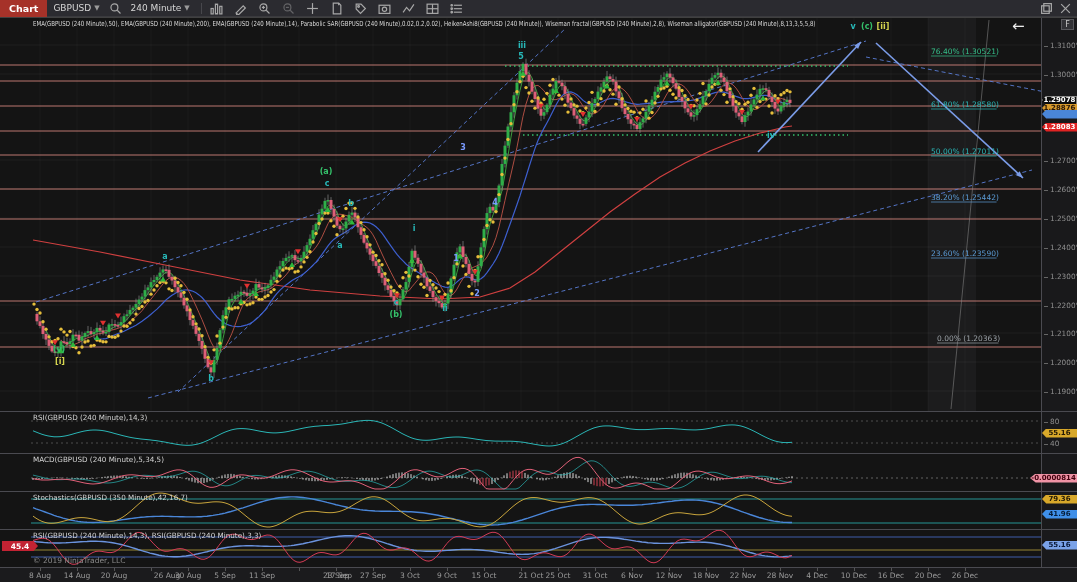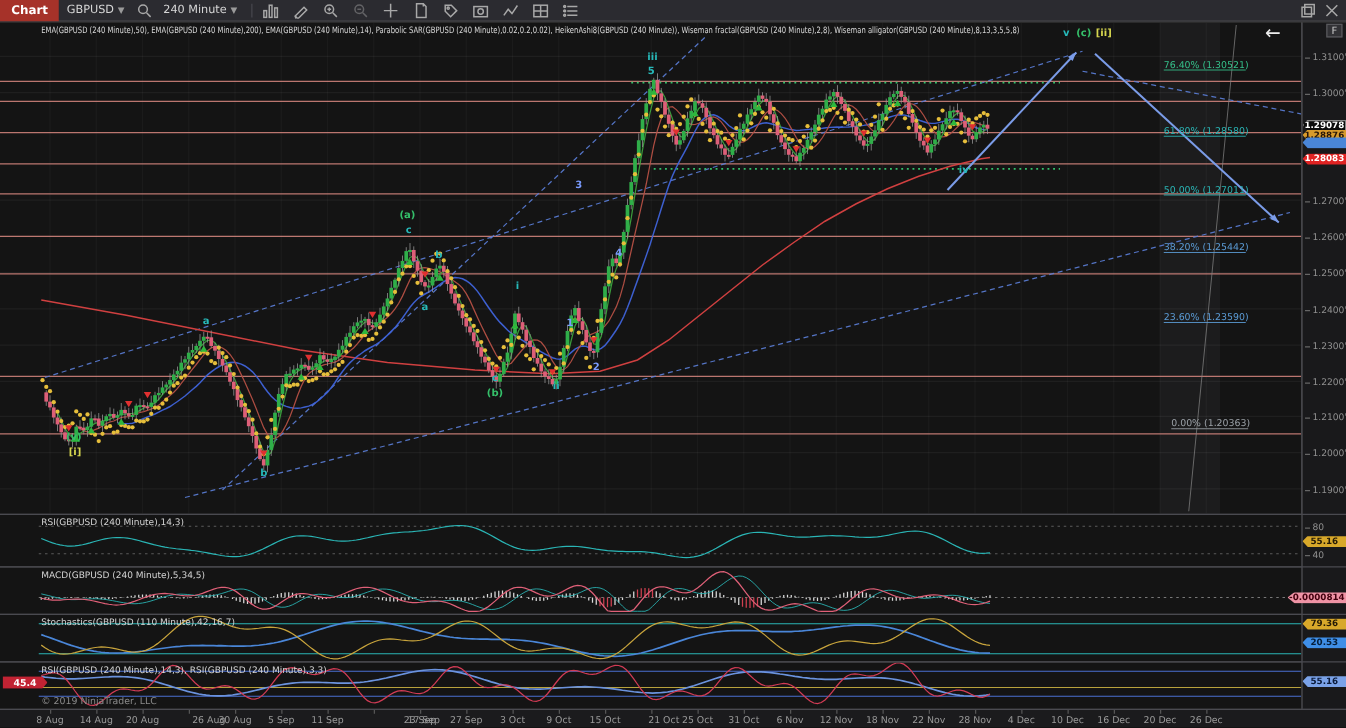--- a/index.html
+++ b/index.html
@@ -1094,21 +1094,21 @@
       <div class="axlabel" style="top: 369px;"><i></i>1.1900'0</div>
       <div class="marker" style="left: 0px; width: 35px; top: 77.5px; background: rgb(12, 12, 12); color: rgb(255, 255, 255); border: 1px solid rgb(136, 136, 136);">1.29078</div>
       <div class="marker" style="left: 0px; width: 35px; top: 85.5px; background: rgb(216, 155, 45); color: rgb(39, 22, 8);">1.28876</div>
       <div class="marker" style="left: 0px; width: 35px; top: 91.5px; background: rgb(74, 134, 216); color: rgb(255, 255, 255);"></div>
       <div class="marker" style="left: 0px; width: 35px; top: 104.5px; background: rgb(224, 35, 35); color: rgb(255, 255, 255);">1.28083</div>
       <div class="axlabel" style="top: 399px;"><i></i>80</div>
       <div class="axlabel" style="top: 421px;"><i></i>40</div>
       <div class="marker" style="left: 0px; width: 35px; top: 410.5px; background: rgb(216, 168, 42); color: rgb(36, 26, 5); z-index: 4;">55.16</div>
       <div class="marker" style="left: -12px; width: 47px; top: 455.5px; background: rgb(239, 147, 165); color: rgb(66, 0, 14); z-index: 4;">-0.0000814</div>
       <div class="marker" style="left: 0px; width: 35px; top: 476.5px; background: rgb(216, 168, 42); color: rgb(36, 26, 5); z-index: 4;">79.36</div>
-      <div class="marker" style="left: 0px; width: 35px; top: 491.5px; background: rgb(63, 143, 232); color: rgb(6, 32, 61); z-index: 4;">20.53</div>
+      <div class="marker" style="left: 0px; width: 35px; top: 491.5px; background: rgb(63, 143, 232); color: rgb(6, 32, 61); z-index: 4;">41.96</div>
       <div class="marker" style="left: 0px; width: 35px; top: 522.5px; background: rgb(122, 162, 232); color: rgb(10, 26, 58); z-index: 4;">55.16</div>
     </div>
   <div id="vsep"></div>
 
   <div class="panel" id="panel-0" style="top: 412px; height: 41px;">
       <svg width="1041" height="41" viewBox="0 412 1041 41">
         <line x1="31" y1="421" x2="1041" y2="421" stroke="#666" stroke-width="0.7" stroke-dasharray="2 3"></line>
         <line x1="31" y1="443" x2="1041" y2="443" stroke="#666" stroke-width="0.7" stroke-dasharray="2 3"></line>
         <polyline points="33,430.8 36,432.0 39,433.2 42,434.3 45,435.2 48,435.9 51,436.4 54,436.8 57,436.8 60,436.7 63,436.3 66,435.8 69,435.1 72,434.3 75,433.4 78,432.6 81,431.8 84,431.1 87,430.6 90,430.2 93,430.0 96,430.0 99,430.2 102,430.5 105,431.0 108,431.7 111,432.4 114,433.3 117,434.1 120,434.9 123,435.7 126,436.4 129,437.1 132,437.7 135,438.2 138,438.6 141,439.0 144,439.3 147,439.6 150,439.9 153,440.3 156,440.6 159,441.1 162,441.6 165,442.1 168,442.7 171,443.3 174,443.8 177,444.4 180,444.8 183,445.1 186,445.3 189,445.3 192,445.1 195,444.6 198,444.0 201,443.1 204,442.0 207,440.7 210,439.4 213,437.9 216,436.4 219,434.9 222,433.4 225,432.1 228,431.0 231,430.0 234,429.3 237,428.8 240,428.6 243,428.6 246,428.8 249,429.1 252,429.6 255,430.2 258,430.8 261,431.4 264,431.9 267,432.4 270,432.7 273,432.9 276,432.9 279,432.7 282,432.4 285,432.0 288,431.5 291,430.8 294,430.2 297,429.5 300,428.8 303,428.2 306,427.6 309,427.1 312,426.7 315,426.3 318,426.1 321,425.8 324,425.6 327,425.5 330,425.3 333,425.0 336,424.7 339,424.4 342,424.0 345,423.5 348,422.9 351,422.4 354,421.8 357,421.3 360,420.9 363,420.6 366,420.4 369,420.4 372,420.6 375,421.1 378,421.8 381,422.7 384,423.9 387,425.3 390,426.8 393,428.4 396,430.1 399,431.8 402,433.5 405,435.0 408,436.4 411,437.7 414,438.7 417,439.4 420,439.9 423,440.2 426,440.3 429,440.2 432,439.9 435,439.5 438,439.0 441,438.5 444,438.0 447,437.6 450,437.3 453,437.1 456,437.0 459,437.0 462,437.2 465,437.5 468,437.9 471,438.3 474,438.8 477,439.3 480,439.7 483,440.1 486,440.5 489,440.7 492,440.9 495,441.1 498,441.1 501,441.2 504,441.2 507,441.2 510,441.2 513,441.3 516,441.5 519,441.8 522,442.1 525,442.5 528,443.1 531,443.6 534,444.2 537,444.7 540,445.2 543,445.6 546,445.9 549,446.0 552,445.9 555,445.5 558,444.9 561,444.1 564,443.0 567,441.7 570,440.2 573,438.6 576,436.9 579,435.2 582,433.5 585,431.9 588,430.4 591,429.1 594,427.9 597,427.1 600,426.4 603,426.0 606,425.9 609,425.9 612,426.1 615,426.5 618,426.9 621,427.4 624,427.9 627,428.4 630,428.9 633,429.2 636,429.5 639,429.6 642,429.6 645,429.6 648,429.5 651,429.3 654,429.1 657,428.9 660,428.7 663,428.6 666,428.5 669,428.6 672,428.6 675,428.8 678,429.0 681,429.2 684,429.5 687,429.7 690,429.8 693,429.9 696,429.9 699,429.7 702,429.5 705,429.1 708,428.6 711,428.1 714,427.4 717,426.8 720,426.2 723,425.7 726,425.2 729,425.0 732,424.9 735,425.0 738,425.4 741,426.0 744,426.9 747,428.0 750,429.3 753,430.7 756,432.2 759,433.8 762,435.4 765,436.9 768,438.3 771,439.6 774,440.7 777,441.5 780,442.1 783,442.5 786,442.6 789,442.5 792,442.3" fill="none" stroke="#2ab5b5" stroke-width="1"></polyline>
       </svg>
@@ -1378,21 +1378,21 @@
       </svg>
     <div class="panel-label">MACD(GBPUSD (240 Minute),5,34,5)</div>
   </div>
   <div class="panel" id="panel-2" style="top: 492px; height: 37px;">
       <svg width="1041" height="37" viewBox="0 492 1041 37">
         <line x1="31" y1="499" x2="1041" y2="499" stroke="#2ab5b5" stroke-width="0.8"></line>
         <line x1="31" y1="523" x2="1041" y2="523" stroke="#2ab5b5" stroke-width="0.8"></line>
         <polyline points="33,507.7 36,508.8 39,509.8 42,510.9 45,512.0 48,513.1 51,514.2 54,515.3 57,516.3 60,517.2 63,518.1 66,518.9 69,519.7 72,520.3 75,520.9 78,521.4 81,521.8 84,522.1 87,522.3 90,522.4 93,522.5 96,522.4 99,522.3 102,522.1 105,521.9 108,521.6 111,521.2 114,520.9 117,520.5 120,520.0 123,519.6 126,519.2 129,518.8 132,518.4 135,518.0 138,517.6 141,517.3 144,517.1 147,516.8 150,516.6 153,516.5 156,516.4 159,516.4 162,516.3 165,516.4 168,516.4 171,516.5 174,516.6 177,516.6 180,516.7 183,516.8 186,516.9 189,516.9 192,516.9 195,516.9 198,516.8 201,516.7 204,516.4 207,516.2 210,515.8 213,515.4 216,514.9 219,514.4 222,513.8 225,513.1 228,512.3 231,511.5 234,510.6 237,509.7 240,508.7 243,507.8 246,506.8 249,505.8 252,504.8 255,503.8 258,502.9 261,502.0 264,501.1 267,500.3 270,499.6 273,498.9 276,498.3 279,497.8 282,497.5 285,497.2 288,497.0 291,496.9 294,496.9 297,497.0 300,497.2 303,497.5 306,497.9 309,498.4 312,498.9 315,499.5 318,500.2 321,500.9 324,501.6 327,502.4 330,503.1 333,503.9 336,504.7 339,505.4 342,506.1 345,506.8 348,507.5 351,508.1 354,508.6 357,509.1 360,509.6 363,510.0 366,510.3 369,510.6 372,510.8 375,511.0 378,511.1 381,511.2 384,511.3 387,511.3 390,511.3 393,511.4 396,511.4 399,511.4 402,511.5 405,511.5 408,511.7 411,511.8 414,512.0 417,512.2 420,512.5 423,512.8 426,513.2 429,513.7 432,514.2 435,514.7 438,515.3 441,516.0 444,516.7 447,517.4 450,518.1 453,518.8 456,519.6 459,520.3 462,521.0 465,521.7 468,522.3 471,522.9 474,523.4 477,523.9 480,524.3 483,524.6 486,524.8 489,524.9 492,525.0 495,524.9 498,524.7 501,524.4 504,524.0 507,523.6 510,523.0 513,522.4 516,521.6 519,520.8 522,520.0 525,519.0 528,518.1 531,517.1 534,516.1 537,515.1 540,514.1 543,513.1 546,512.1 549,511.1 552,510.2 555,509.4 558,508.6 561,507.8 564,507.2 567,506.6 570,506.1 573,505.6 576,505.3 579,505.0 582,504.7 585,504.6 588,504.5 591,504.4 594,504.4 597,504.5 600,504.5 603,504.6 606,504.8 609,504.9 612,505.0 615,505.1 618,505.2 621,505.2 624,505.3 627,505.3 630,505.2 633,505.2 636,505.0 639,504.9 642,504.7 645,504.4 648,504.1 651,503.8 654,503.4 657,503.1 660,502.7 663,502.3 666,501.9 669,501.5 672,501.2 675,500.8 678,500.6 681,500.3 684,500.1 687,500.0 690,500.0 693,500.0 696,500.1 699,500.3 702,500.6 705,501.0 708,501.5 711,502.0 714,502.7 717,503.4 720,504.2 723,505.1 726,506.0 729,507.0 732,508.0 735,509.1 738,510.2 741,511.3 744,512.4 747,513.4 750,514.5 753,515.5 756,516.5 759,517.5 762,518.3 765,519.1 768,519.9 771,520.5 774,521.1 777,521.5 780,521.9 783,522.2 786,522.4 789,522.5 792,522.5" fill="none" stroke="#4a86d8" stroke-width="1.4"></polyline>
         <polyline points="33,516.1 36,518.2 39,520.0 42,521.4 45,522.4 48,523.1 51,523.3 54,523.2 57,522.8 60,522.1 63,521.3 66,520.5 69,519.6 72,518.8 75,518.2 78,517.8 81,517.6 84,517.7 87,518.0 90,518.5 93,519.1 96,519.8 99,520.5 102,521.1 105,521.5 108,521.7 111,521.5 114,521.0 117,520.1 120,518.7 123,517.0 126,514.9 129,512.5 132,510.0 135,507.3 138,504.6 141,502.0 144,499.6 147,497.5 150,495.8 153,494.4 156,493.5 159,493.1 162,493.1 165,493.5 168,494.2 171,495.2 174,496.4 177,497.7 180,499.0 183,500.2 186,501.3 189,502.1 192,502.8 195,503.1 198,503.3 201,503.2 204,502.9 207,502.6 210,502.2 213,501.9 216,501.8 219,501.9 222,502.2 225,502.9 228,503.9 231,505.3 234,507.0 237,509.0 240,511.2 243,513.6 246,516.1 249,518.5 252,520.7 255,522.8 258,524.5 261,525.8 264,526.6 267,527.0 270,527.0 273,526.4 276,525.5 279,524.2 282,522.7 285,521.0 288,519.2 291,517.5 294,515.8 297,514.4 300,513.2 303,512.2 306,511.6 309,511.3 312,511.2 315,511.3 318,511.6 321,512.0 324,512.3 327,512.6 330,512.7 333,512.6 336,512.2 339,511.6 342,510.6 345,509.4 348,507.9 351,506.3 354,504.5 357,502.7 360,501.0 363,499.5 366,498.2 369,497.3 372,496.8 375,496.8 378,497.2 381,498.0 384,499.3 387,501.0 390,503.0 393,505.3 396,507.6 399,510.0 402,512.3 405,514.4 408,516.3 411,517.9 414,519.2 417,520.1 420,520.6 423,520.8 426,520.7 429,520.4 432,520.0 435,519.5 438,519.0 441,518.6 444,518.4 447,518.4 450,518.6 453,519.1 456,519.9 459,520.8 462,521.9 465,523.0 468,524.2 471,525.2 474,526.1 477,526.6 480,526.9 483,526.7 486,526.1 489,525.1 492,523.6 495,521.8 498,519.6 501,517.1 504,514.4 507,511.7 510,509.0 513,506.4 516,504.0 519,501.9 522,500.2 525,498.9 528,498.1 531,497.6 534,497.5 537,497.7 540,498.2 543,498.9 546,499.7 549,500.4 552,501.2 555,501.7 558,502.1 561,502.3 564,502.2 567,501.8 570,501.3 573,500.6 576,499.9 579,499.1 582,498.4 585,497.9 588,497.6 591,497.7 594,498.1 597,498.8 600,500.0 603,501.6 606,503.5 609,505.7 612,508.1 615,510.7 618,513.2 621,515.7 624,518.0 627,520.0 630,521.6 633,522.9 636,523.7 639,524.1 642,524.0 645,523.5 648,522.7 651,521.6 654,520.3 657,518.9 660,517.5 663,516.1 666,515.0 669,514.0 672,513.3 675,512.9 678,512.7 681,512.8 684,513.1 687,513.5 690,513.9 693,514.3 696,514.7 699,514.8 702,514.7 705,514.3 708,513.6 711,512.5 714,511.1 717,509.4 720,507.6 723,505.5 726,503.4 729,501.4 732,499.5 735,497.8 738,496.5 741,495.5 744,495.0 747,495.0 750,495.4 753,496.3 756,497.6 759,499.2 762,501.1 765,503.2 768,505.4 771,507.5 774,509.6 777,511.4 780,513.0 783,514.3 786,515.3 789,515.9 792,516.3" fill="none" stroke="#c8a43c" stroke-width="1"></polyline>
       </svg>
-    <div class="panel-label">Stochastics(GBPUSD (110 Minute),42,16,7)</div>
+    <div class="panel-label">Stochastics(GBPUSD (350 Minute),42,16,7)</div>
   </div>
   <div class="panel" id="panel-3" style="top: 530px; height: 37px;">
       <svg width="1041" height="37" viewBox="0 530 1041 37">
         <line x1="31" y1="537" x2="1041" y2="537" stroke="#4a6fd0" stroke-width="0.8"></line>
         <line x1="31" y1="557" x2="1041" y2="557" stroke="#4a6fd0" stroke-width="0.8"></line>
         <line x1="31" y1="550" x2="1041" y2="550" stroke="#b8a23c" stroke-width="0.8"></line>
         <polyline points="33,541.3 36,541.7 39,542.0 42,542.3 45,542.6 48,542.8 51,542.9 54,543.0 57,543.0 60,543.0 63,542.9 66,542.8 69,542.6 72,542.4 75,542.2 78,542.0 81,541.8 84,541.6 87,541.5 90,541.3 93,541.3 96,541.3 99,541.4 102,541.5 105,541.8 108,542.1 111,542.5 114,543.0 117,543.6 120,544.3 123,545.0 126,545.8 129,546.7 132,547.6 135,548.5 138,549.5 141,550.4 144,551.3 147,552.2 150,553.1 153,553.8 156,554.5 159,555.2 162,555.7 165,556.1 168,556.4 171,556.6 174,556.7 177,556.7 180,556.6 183,556.3 186,556.0 189,555.5 192,555.0 195,554.4 198,553.8 201,553.1 204,552.4 207,551.7 210,550.9 213,550.2 216,549.6 219,548.9 222,548.3 225,547.8 228,547.3 231,546.9 234,546.5 237,546.2 240,546.0 243,545.9 246,545.8 249,545.8 252,545.8 255,545.9 258,546.0 261,546.1 264,546.2 267,546.3 270,546.4 273,546.4 276,546.4 279,546.4 282,546.3 285,546.1 288,545.9 291,545.6 294,545.2 297,544.7 300,544.2 303,543.7 306,543.0 309,542.4 312,541.7 315,541.0 318,540.3 321,539.6 324,538.9 327,538.2 330,537.6 333,537.1 336,536.6 339,536.2 342,536.0 345,535.8 348,535.7 351,535.8 354,535.9 357,536.2 360,536.6 363,537.1 366,537.7 369,538.3 372,539.1 375,539.9 378,540.8 381,541.7 384,542.6 387,543.6 390,544.5 393,545.5 396,546.3 399,547.2 402,547.9 405,548.7 408,549.3 411,549.8 414,550.3 417,550.7 420,550.9 423,551.1 426,551.2 429,551.3 432,551.3 435,551.2 438,551.0 441,550.8 444,550.6 447,550.4 450,550.2 453,550.0 456,549.8 459,549.6 462,549.5 465,549.5 468,549.4 471,549.5 474,549.6 477,549.8 480,550.0 483,550.3 486,550.6 489,550.9 492,551.3 495,551.7 498,552.2 501,552.6 504,553.0 507,553.4 510,553.7 513,554.0 516,554.2 519,554.3 522,554.4 525,554.3 528,554.2 531,553.9 534,553.6 537,553.1 540,552.6 543,551.9 546,551.2 549,550.4 552,549.5 555,548.6 558,547.6 561,546.6 564,545.6 567,544.6 570,543.6 573,542.6 576,541.7 579,540.9 582,540.1 585,539.4 588,538.8 591,538.3 594,537.9 597,537.6 600,537.4 603,537.4 606,537.4 609,537.5 612,537.7 615,538.0 618,538.3 621,538.7 624,539.2 627,539.6 630,540.1 633,540.6 636,541.1 639,541.5 642,542.0 645,542.3 648,542.7 651,542.9 654,543.2 657,543.3 660,543.4 663,543.4 666,543.4 669,543.4 672,543.2 675,543.1 678,542.9 681,542.8 684,542.6 687,542.4 690,542.3 693,542.2 696,542.1 699,542.1 702,542.2 705,542.3 708,542.5 711,542.8 714,543.2 717,543.7 720,544.2 723,544.9 726,545.6 729,546.3 732,547.2 735,548.0 738,548.9 741,549.8 744,550.7 747,551.6 750,552.5 753,553.3 756,554.1 759,554.8 762,555.4 765,555.9 768,556.3 771,556.6 774,556.8 777,556.9 780,556.9 783,556.7 786,556.4 789,556.1 792,555.6" fill="none" stroke="#6b93de" stroke-width="1.4"></polyline>
         <polyline points="33,540.4 36,539.6 39,538.7 42,538.2 45,538.4 48,539.6 51,541.7 54,544.8 57,548.6 60,552.8 63,556.8 66,560.3 69,562.8 72,564.2 75,564.3 78,563.3 81,561.3 84,558.9 87,556.4 90,554.1 93,552.4 96,551.4 99,551.1 102,551.4 105,552.0 108,552.5 111,552.6 114,552.0 117,550.5 120,548.2 123,545.2 126,541.8 129,538.4 132,535.5 135,533.4 138,532.4 141,532.7 144,534.2 147,536.7 150,539.8 153,543.1 156,546.2 159,548.8 162,550.5 165,551.3 168,551.2 171,550.6 174,549.7 177,548.9 180,548.6 183,548.9 186,549.9 189,551.6 192,553.7 195,556.0 198,557.9 201,559.1 204,559.3 207,558.4 210,556.3 213,553.1 216,549.3 219,545.3 222,541.4 225,538.1 228,535.7 231,534.4 234,534.1 237,534.8 240,536.0 243,537.4 246,538.6 249,539.4 252,539.6 255,539.1 258,538.1 261,536.8 264,535.7 267,535.0 270,535.2 273,536.4 276,538.6 279,541.9 282,545.9 285,550.1 288,554.3 291,557.8 294,560.5 297,562.0 300,562.3 303,561.5 306,559.9 309,557.9 312,555.8 315,554.1 318,552.9 321,552.5 324,552.7 327,553.4 330,554.2 333,554.8 336,554.9 339,554.2 342,552.5 345,549.9 348,546.7 351,543.1 354,539.5 357,536.5 360,534.3 363,533.3 366,533.5 369,534.9 372,537.2 375,540.1 378,543.2 381,546.0 384,548.2 387,549.6 390,550.1 393,550.0 396,549.3 399,548.5 402,548.0 405,547.9 408,548.6 411,550.1 414,552.2 417,554.8 420,557.3 423,559.5 426,560.8 429,561.1 432,560.2 435,558.1 438,555.0 441,551.2 444,547.2 447,543.4 450,540.2 453,537.9 456,536.6 459,536.3 462,536.7 465,537.6 468,538.6 471,539.3 474,539.5 477,539.1 480,538.0 483,536.4 486,534.7 489,533.2 492,532.3 495,532.4 498,533.5 501,535.8 504,539.1 507,543.1 510,547.4 513,551.6 516,555.1 519,557.8 522,559.3 525,559.7 528,559.1 531,557.8 534,556.1 537,554.6 540,553.4 543,552.8 546,552.9 549,553.6 552,554.7 555,555.8 558,556.5 561,556.7 564,555.9 567,554.1 570,551.3 573,547.9 576,544.1 579,540.5 582,537.3 585,535.1 588,534.1 591,534.2 594,535.5 597,537.7 600,540.4 603,543.1 606,545.6 609,547.5 612,548.6 615,548.9 618,548.5 621,547.8 624,547.2 627,546.8 630,547.1 633,548.2 636,550.1 639,552.7 642,555.6 645,558.4 648,560.8 651,562.4 654,562.8 657,562.0 660,560.0 663,556.9 666,553.3 669,549.4 672,545.8 675,542.8 678,540.6 681,539.4 684,539.1 687,539.4 690,540.0 693,540.6 696,540.9 699,540.5 702,539.4 705,537.8 708,535.6 711,533.5 714,531.6 717,530.4 720,530.3 723,531.3 726,533.5 729,536.7 732,540.6 735,544.9 738,548.9 741,552.3 744,554.9 747,556.4 750,556.8 753,556.3 756,555.2 759,554.0 762,552.8 765,552.1 768,552.1 771,552.7 774,553.9 777,555.4 780,556.8 783,557.7 786,557.9 789,557.0 792,555.2" fill="none" stroke="#d23b55" stroke-width="1"></polyline>
       </svg>
     <div class="panel-label">RSI(GBPUSD (240 Minute),14,3), RSI(GBPUSD (240 Minute),3,3)</div>

